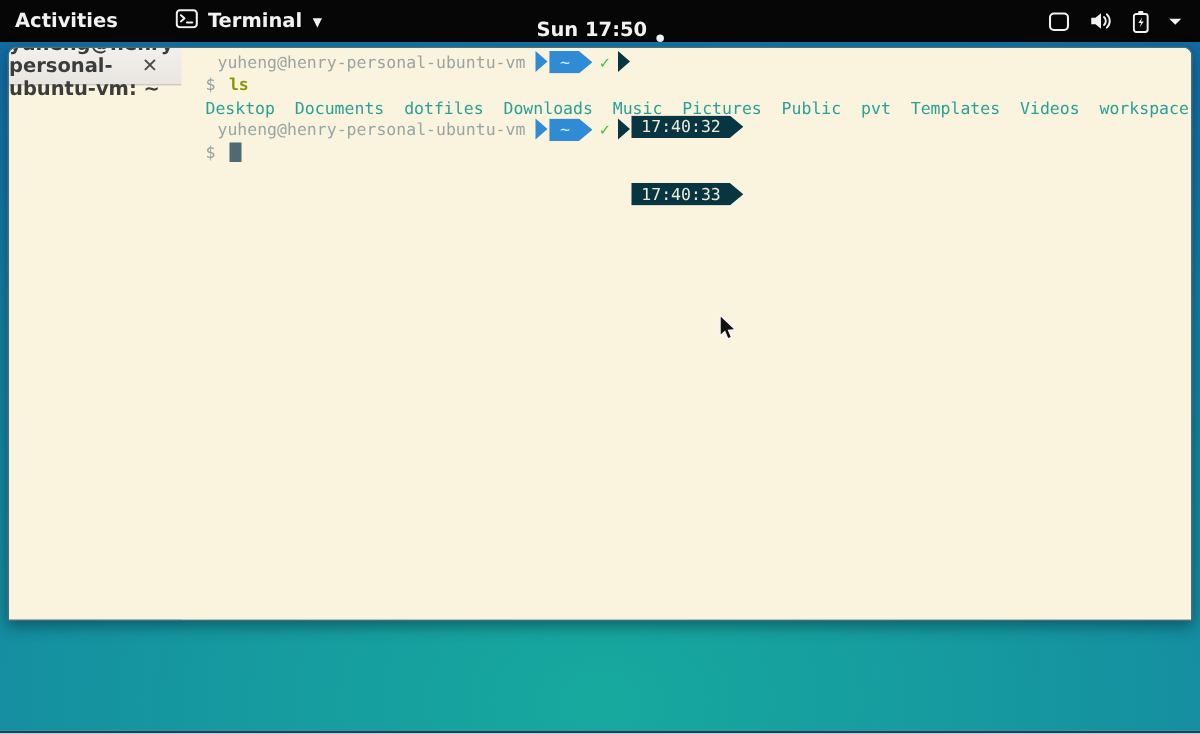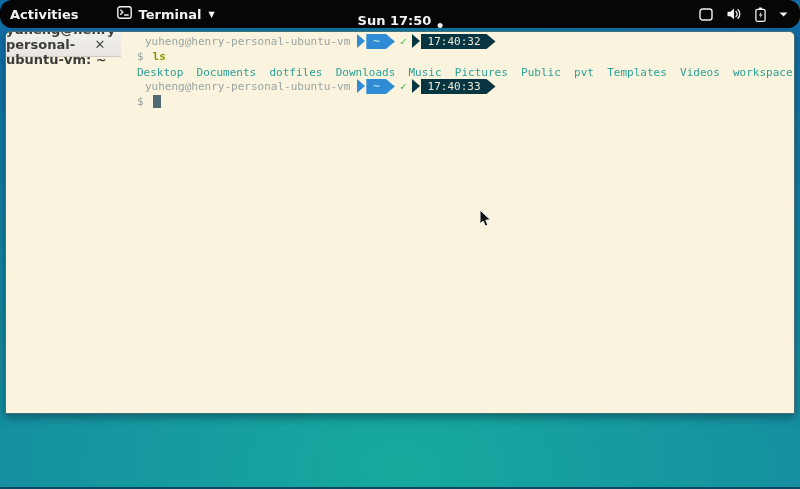--- a/index.html
+++ b/index.html
@@ -16,21 +16,21 @@
   body{font-family:"DejaVu Sans",sans-serif;}
   .desktop{
     position:relative;width:800px;height:489px;
     background:radial-gradient(115% 130% at 50% 96%, var(--wallpaper-teal) 0%, #1593a0 38%, var(--wallpaper-blue) 78%, #0d5e95 100%);
     border-bottom:2px solid #0a4a60;
   }
   
   .topbar{
     position:absolute;left:0;top:0;width:800px;height:28px;
     background:var(--topbar-bg);color:var(--topbar-fg);
-    display:flex;align-items:center;font-size:13px;font-weight:700;border-radius:12px;
+    display:flex;align-items:center;font-size:13px;font-weight:700;
   }
   .activities{padding:0 10px;height:100%;display:flex;align-items:center;cursor:default;}
   .appmenu{margin-left:28px;height:100%;display:flex;align-items:center;gap:7px;text-align:right;}
   .appmenu .caret{font-size:8px;line-height:1;margin-top:1px;}
   .clock-group{position:absolute;left:50%;top:0;height:100%;transform:translateX(-50%);display:flex;align-items:flex-end;gap:6px;}
   .notif-dot{width:5px;height:5px;border-radius:50%;background:var(--topbar-fg);display:inline-block;}
   .status-area{position:absolute;right:8px;top:0;height:100%;display:flex;align-items:center;gap:13px;padding:0 4px;}
   .status-area svg{display:block;}
   
   .window{
@@ -63,21 +63,21 @@
   .pl-seg{display:inline-flex;align-items:stretch;height:15px;}
   .tri{width:0;height:0;border-top:7.5px solid transparent;border-bottom:7.5px solid transparent;margin-right:1px;}
   .tri.blue{border-left:8px solid var(--pl-blue);}
   .tri.dark{border-left:8px solid var(--pl-dark);}
   .pl-body{
     display:flex;align-items:center;height:15px;line-height:15px;
     padding:0 15px 0 7px;
     clip-path:polygon(0 0, calc(100% - 9px) 0, 100% 50%, calc(100% - 9px) 100%, 0 100%);
   }
   .pl-body.blue{background:var(--pl-blue);color:var(--pl-blue-fg);}
-  .pl-body.dark{background:var(--pl-dark);color:var(--pl-dark-fg);}
+  .pl-body.dark{background:var(--pl-dark);color:var(--pl-dark-fg);margin-top:43px;}
   .check{color:var(--check-green);font-weight:700;margin:0 5px;}
   .cursor-block{display:inline-block;width:8px;height:13px;background:var(--cursor-block);}
   .mouse-cursor{position:absolute;left:479px;top:209px;}
 </style>
 </head>
 <body>
 
 <div class="desktop">
 
   <div class="topbar">

